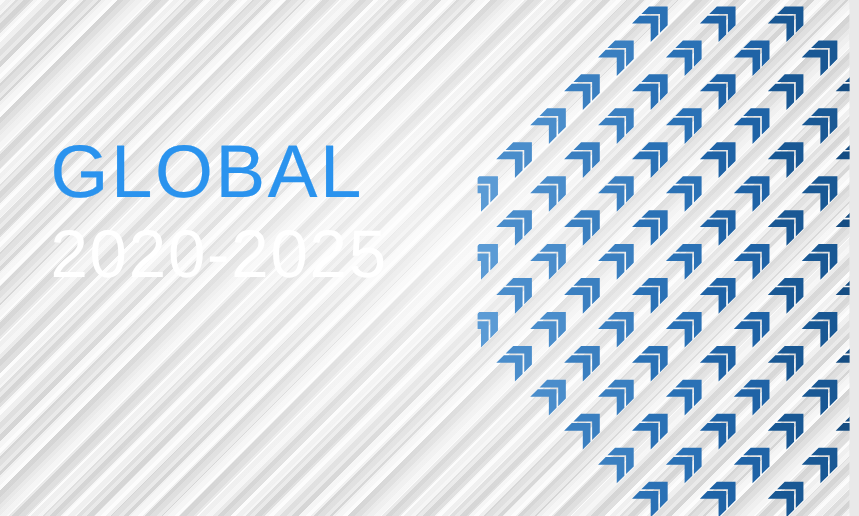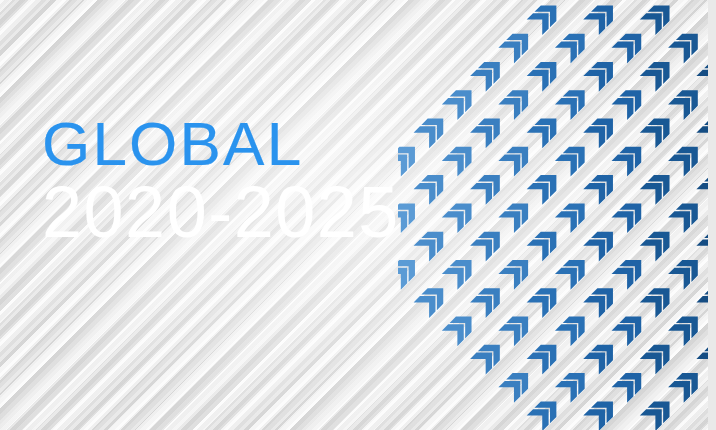--- a/index.html
+++ b/index.html
@@ -63,21 +63,21 @@
     font-weight:200;
     letter-spacing:2.2px;
     white-space:nowrap;
     color:#2a93ee;
     text-transform:uppercase;
     -webkit-text-stroke:0.2px #2a93ee;
   }
   .hl-sub{
     display:block;
     margin-top:4px;
-    font-size:72px;
+    font-size:56px;
     line-height:66px;
     font-weight:200;
     letter-spacing:1.5px;
     white-space:nowrap;
     color:#ffffff;
   }
 
   
   .pattern{
     position:absolute;

